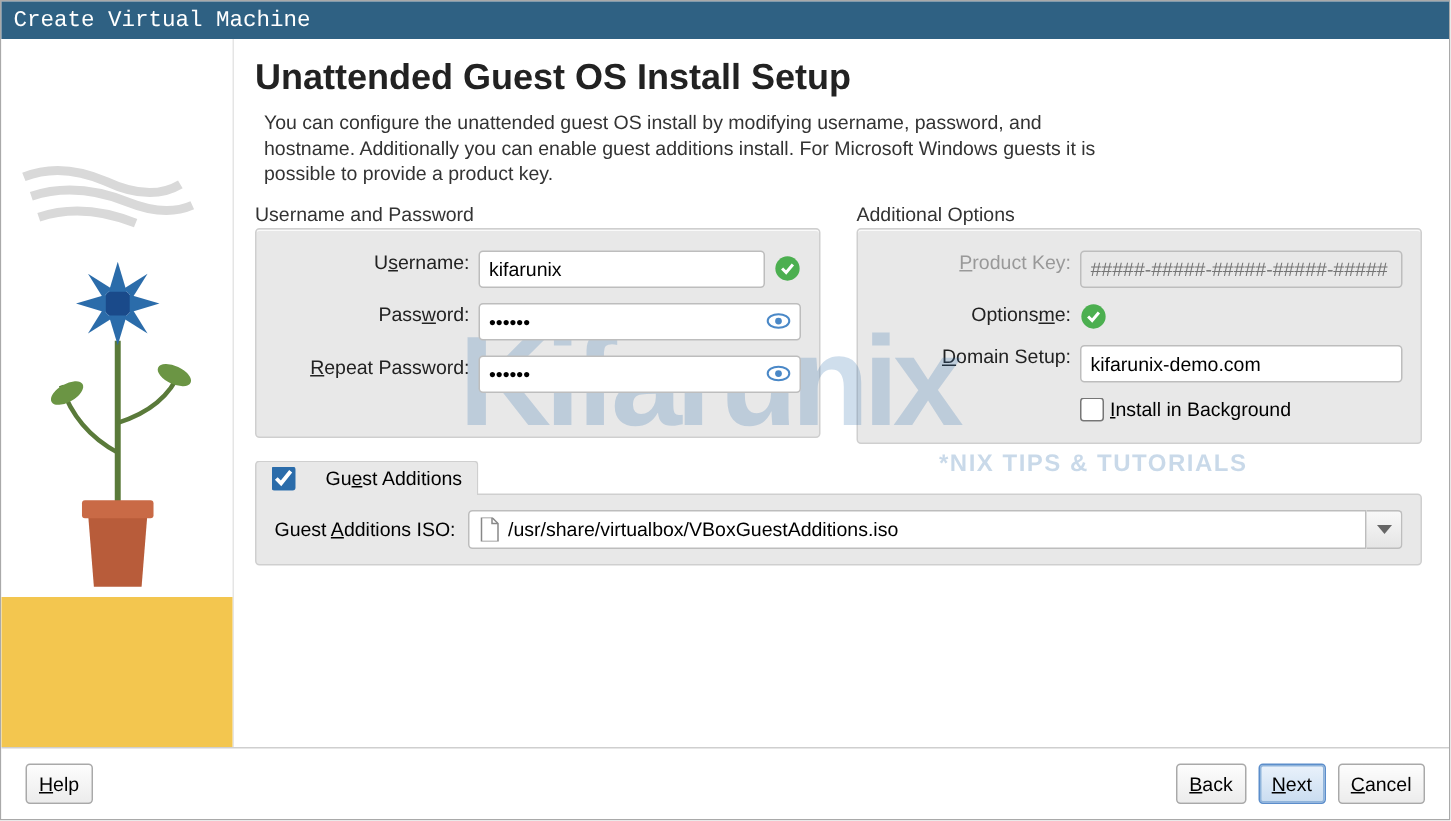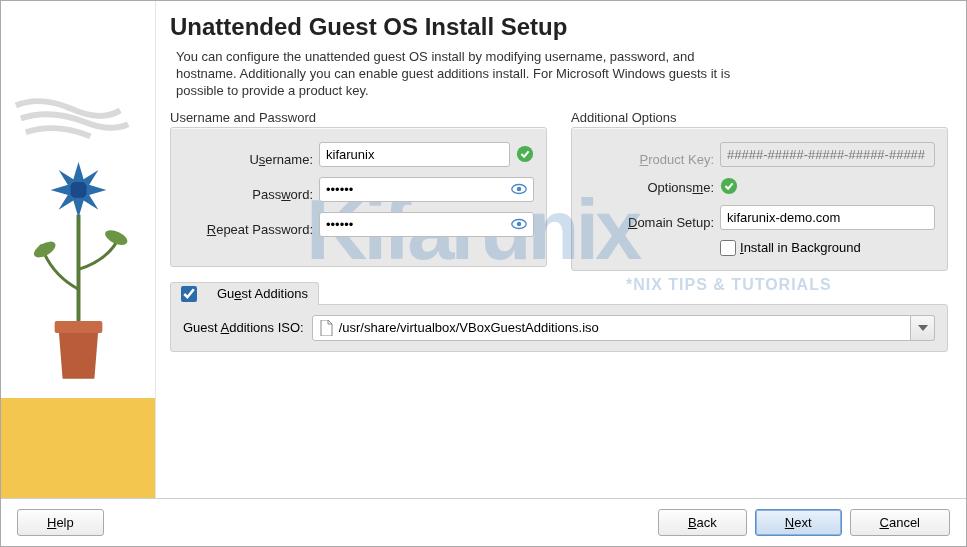--- a/index.html
+++ b/index.html
@@ -13,21 +13,21 @@
 .sidebar-art { position: absolute; inset: 0; }
 .sidebar-art svg { width: 100%; height: 100%; }
 .main { flex: 1; padding: 12px 18px 18px 14px; position: relative; }
 h1 { font-size: 24px; font-weight: bold; margin-bottom: 8px; color: #222; }
 .intro { color: #333; max-width: 580px; margin-bottom: 8px; line-height: 1.3; padding-left: 6px; }
 .grid2 { display: grid; grid-template-columns: 1fr 1fr; gap: 24px; margin-bottom: 6px; }
 .section-label { color: #333; padding: 2px 0; }
 .fieldset { background: #e8e8e8; border: 1px solid #cfcfcf; border-radius: 3px; box-shadow: inset 0 1px 0 #fafafa; padding: 14px 12px; }
 .leftbox { min-height: 140px; }
 .rightbox { min-height: 140px; }
-.row { display: flex; align-items: flex-end; margin-bottom: 10px; gap: 6px; }
+.row { display: flex; align-items: flex-start; margin-bottom: 10px; gap: 6px; }
 .row:last-child { margin-bottom: 0; }
 .rlabel { text-align: right; width: 130px; color: #222; }
 .rlabel.disabled { color: #999; }
 input[type=text], input[type=password] { flex: 1; border: 1px solid #bdbdbd; border-radius: 3px; padding: 4px 6px; font-size: 13px; background: #fff; }
 input.disabled { background: #e8e8e8; color: #aaa; }
 .input-wrap { flex: 1; display: flex; align-items: center; gap: 6px; }
 .icon-tick { width: 18px; height: 18px; }
 .icon-eye { width: 18px; height: 18px; position: absolute; right: 6px; top: 50%; transform: translateY(-50%); cursor: pointer; }
 .pw-wrap { position: relative; flex: 1; }
 .pw-wrap input { width: 100%; padding-right: 28px; }
@@ -37,29 +37,30 @@
 .ga-header { display: inline-flex; align-items: center; gap: 20px; background: #e8e8e8; border: 1px solid #cfcfcf; border-bottom: none; border-radius: 3px 3px 0 0; padding: 3px 10px; position: relative; top: 1px; }
 .ga-body { background: #e8e8e8; border: 1px solid #cfcfcf; border-radius: 0 3px 3px 3px; padding: 10px 12px; display: flex; align-items: center; gap: 8px; }
 .file-select { flex: 1; display: flex; align-items: stretch; justify-content: center; }
 .file-select-field { flex: 1; border: 1px solid #bdbdbd; border-radius: 3px 0 0 3px; padding: 4px 6px; background: #fff; display: flex; align-items: center; gap: 6px; }
 .file-select-btn { width: 24px; border: 1px solid #bdbdbd; border-left: none; border-radius: 0 3px 3px 0; background: linear-gradient(#f8f8f8,#e5e5e5); display: flex; align-items: center; justify-content: center; }
 .underline-access { text-decoration: underline; text-decoration-style: solid; }
 .watermark { position: absolute; top: 180px; left: 150px; font-size: 85px; font-weight: bold; color: #2b6caa; opacity: .22; pointer-events: none; letter-spacing: -4px; font-family: "Arial Black",sans-serif; }
 .watermark-sub { position: absolute; top: 275px; left: 470px; font-size: 16px; color: #2b6caa; opacity: .25; pointer-events: none; letter-spacing: 1px; font-weight: bold; }
 .footer { border-top: 1px solid #cfcfcf; padding: 10px 16px; display: flex; align-items: center; background: #fff; }
 .footer-spacer { flex: 1; }
-.btn { border: 1px solid #a9a9a9; border-radius: 3px; padding: 5px 29px; background: linear-gradient(#fdfdfd,#ececec); cursor: pointer; font-size: 13px; }
+.btn { border: 1px solid #a9a9a9; border-radius: 3px; padding: 5px 8px; background: linear-gradient(#fdfdfd,#ececec); cursor: pointer; font-size: 13px; }
 .btn.primary { border-color: #5c8ecb; background: linear-gradient(#eaf2fb,#c9dcf0); box-shadow: 0 0 0 1px #8fb4db inset; }
 .btn + .btn { margin-left: 8px; }
 .file-icon { width: 14px; height: 16px; }
 </style>
 </head>
 <body>
 
 <div class="window">
+  <div class="titlebar">Create Virtual Machine</div>
 
   <div class="content">
     <div class="top">
 
       <div class="sidebar">
         <div class="sidebar-yellow"></div>
         <div class="sidebar-art">
           <svg viewBox="0 0 155 380">
             <path d="M15 45 Q40 35 70 48 Q100 62 120 50" stroke="#d9d9d9" stroke-width="6" fill="none"></path>
             <path d="M20 58 Q50 48 85 62 Q110 72 128 64" stroke="#d9d9d9" stroke-width="6" fill="none"></path>

